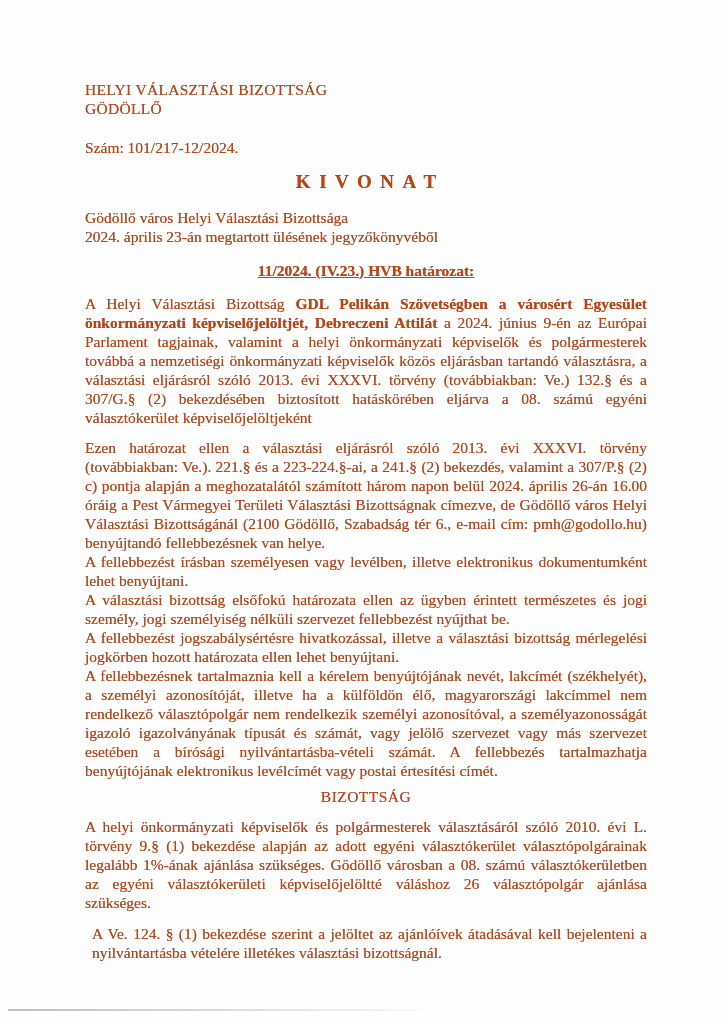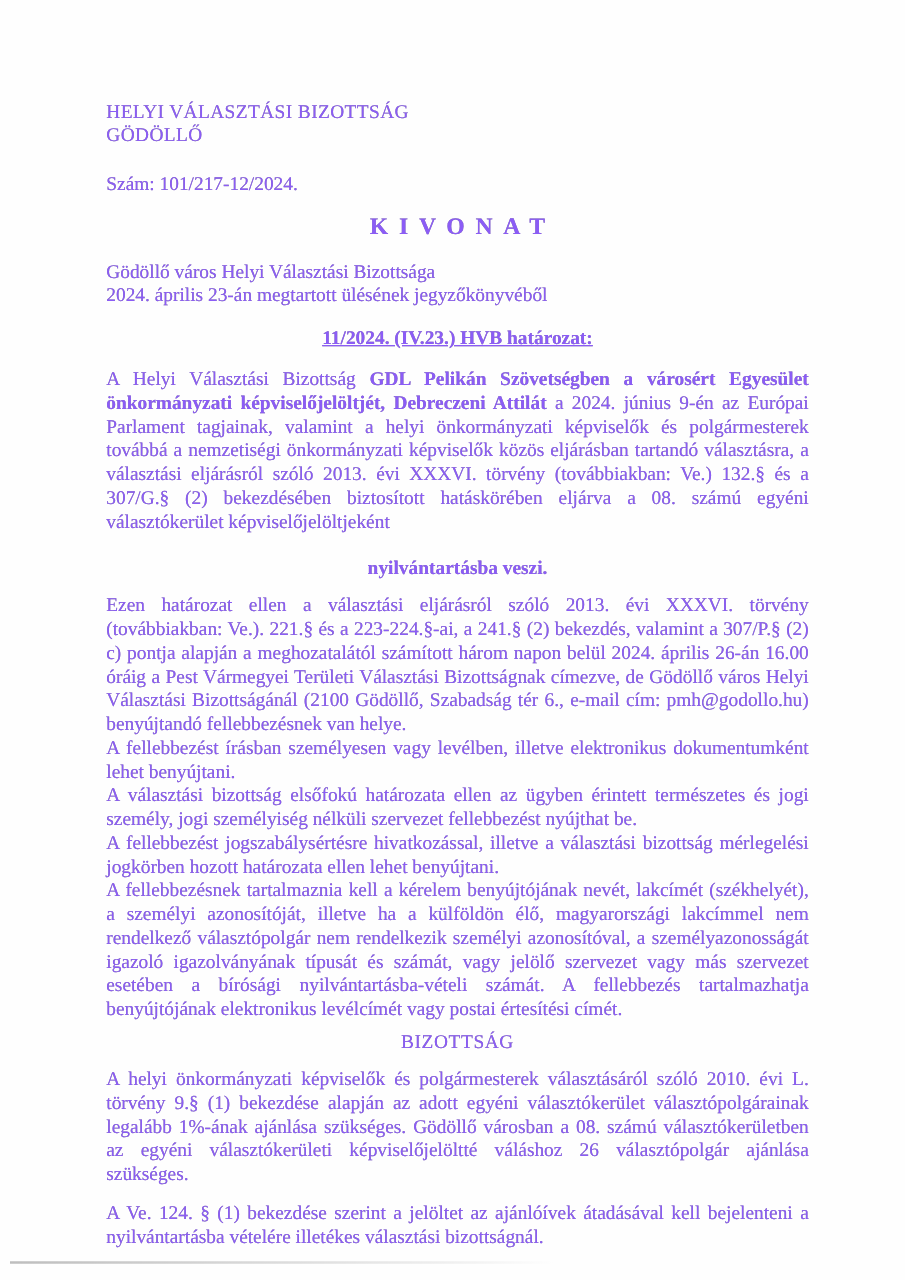--- a/index.html
+++ b/index.html
@@ -7,21 +7,21 @@
     padding: 0;
     background: #ffffff;
   }
   .page {
     position: relative;
     width: 724px;
     height: 1024px;
     background: #fefefe;
     overflow: hidden;
     font-family: "Liberation Serif", serif;
-    color: #8b5cf6;
+    color: #c2410c;
     text-shadow: 0 0 0.5px rgba(43,43,43,0.55);
   }
   .content {
     position: absolute;
     top: 0;
     left: 85px;
     width: 562px;
     padding-top: 80px;
   }
   p, h1, h2 { margin: 0; }
@@ -76,21 +76,21 @@
   }
   .appeal-block { margin-top: 11px; }
   .section-heading {
     margin-top: 7px;
     font-size: 15.5px;
     line-height: 19px;
     text-align: center;
     letter-spacing: 0.03em;
   }
   .indokolas-para-1 { margin-top: 11px; }
-  .indokolas-para-2 { margin-top: 12px; }
+  .indokolas-para-2 { margin-top: 12px; margin-left: 7px; }
   .artifact-line {
     position: absolute;
     left: 8px;
     top: 1009px;
     width: 436px;
     height: 2px;
     background: linear-gradient(90deg,
       rgba(85,85,85,0.38) 0%,
       rgba(110,110,110,0.22) 55%,
       rgba(140,140,140,0.10) 85%,
@@ -112,21 +112,20 @@
 
     <p class="subtitle subtitle-first">Gödöllő város Helyi Választási Bizottsága</p>
     <p class="subtitle">2024. április 23-án megtartott ülésének jegyzőkönyvéből</p>
 
     <h2 class="decision-heading">
       <span>11/2024. (IV.23.) HVB határozat:</span>
     </h2>
 
     <p class="body just decision-para"><span>A Helyi Választási Bizottság </span><strong>GDL Pelikán Szövetségben a városért Egyesület önkormányzati képviselőjelöltjét, Debreczeni Attilát</strong><span> a 2024. június 9-én az Európai Parlament tagjainak, valamint a helyi önkormányzati képviselők és polgármesterek továbbá a nemzetiségi önkormányzati képviselők közös eljárásban tartandó választásra, a választási eljárásról szóló 2013. évi XXXVI. törvény (továbbiakban: Ve.) 132.§ és a 307/G.§ (2) bekezdésében biztosított hatáskörében eljárva a 08. számú egyéni választókerület képviselőjelöltjeként</span></p>
 
-    <p class="verdict">nyilvántartásba veszi.</p>
 
     <div class="appeal-block">
       <p class="body just">Ezen határozat ellen a választási eljárásról szóló 2013. évi XXXVI. törvény (továbbiakban: Ve.). 221.§ és a 223-224.§-ai, a 241.§ (2) bekezdés, valamint a 307/P.§ (2) c) pontja alapján a meghozatalától számított három napon belül 2024. április 26-án 16.00 óráig a Pest Vármegyei Területi Választási Bizottságnak címezve, de Gödöllő város Helyi Választási Bizottságánál (2100 Gödöllő, Szabadság tér 6., e-mail cím: pmh@godollo.hu) benyújtandó fellebbezésnek van helye.</p>
       <p class="body just">A fellebbezést írásban személyesen vagy levélben, illetve elektronikus dokumentumként lehet benyújtani.</p>
       <p class="body just">A választási bizottság elsőfokú határozata ellen az ügyben érintett természetes és jogi személy, jogi személyiség nélküli szervezet fellebbezést nyújthat be.</p>
       <p class="body just">A fellebbezést jogszabálysértésre hivatkozással, illetve a választási bizottság mérlegelési jogkörben hozott határozata ellen lehet benyújtani.</p>
       <p class="body just">A fellebbezésnek tartalmaznia kell a kérelem benyújtójának nevét, lakcímét (székhelyét), a személyi azonosítóját, illetve ha a külföldön élő, magyarországi lakcímmel nem rendelkező választópolgár nem rendelkezik személyi azonosítóval, a személyazonosságát igazoló igazolványának típusát és számát, vagy jelölő szervezet vagy más szervezet esetében a bírósági nyilvántartásba-vételi számát. A fellebbezés tartalmazhatja benyújtójának elektronikus levélcímét vagy postai értesítési címét.</p>
     </div>
 
     <p class="section-heading">BIZOTTSÁG</p>

